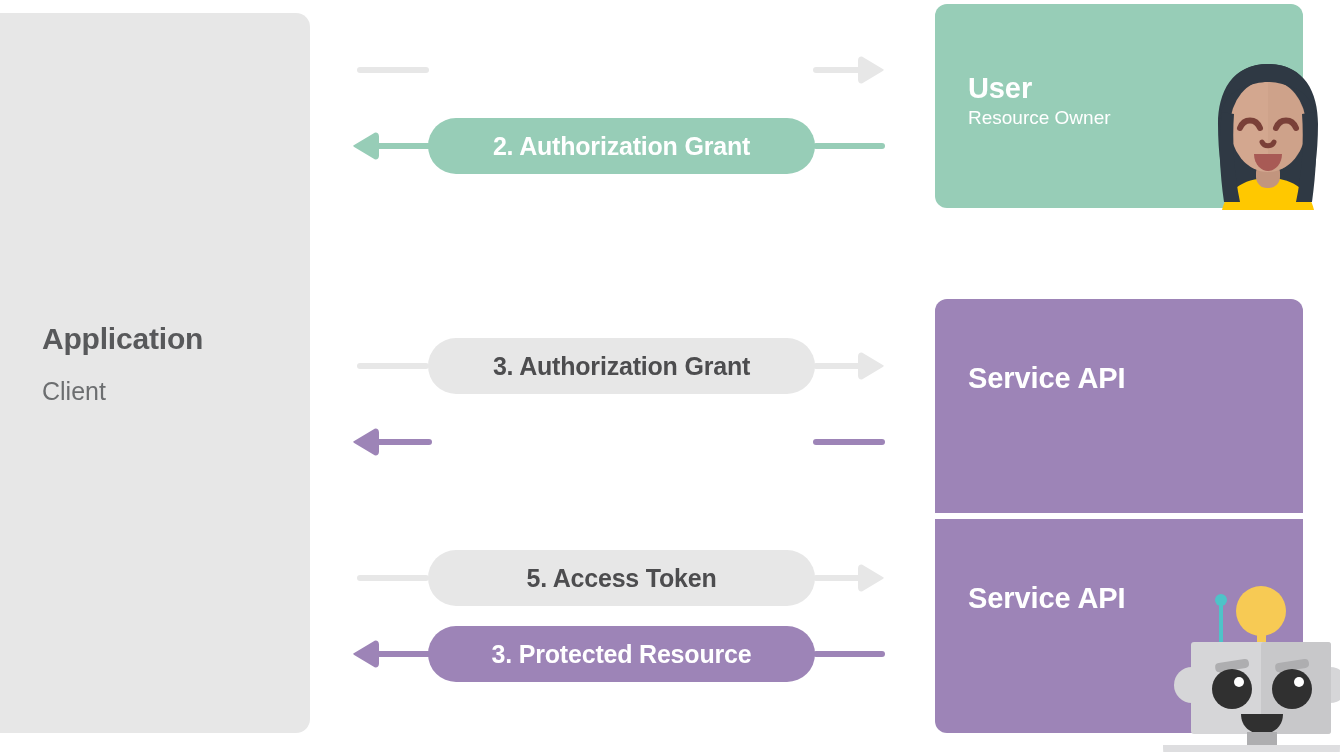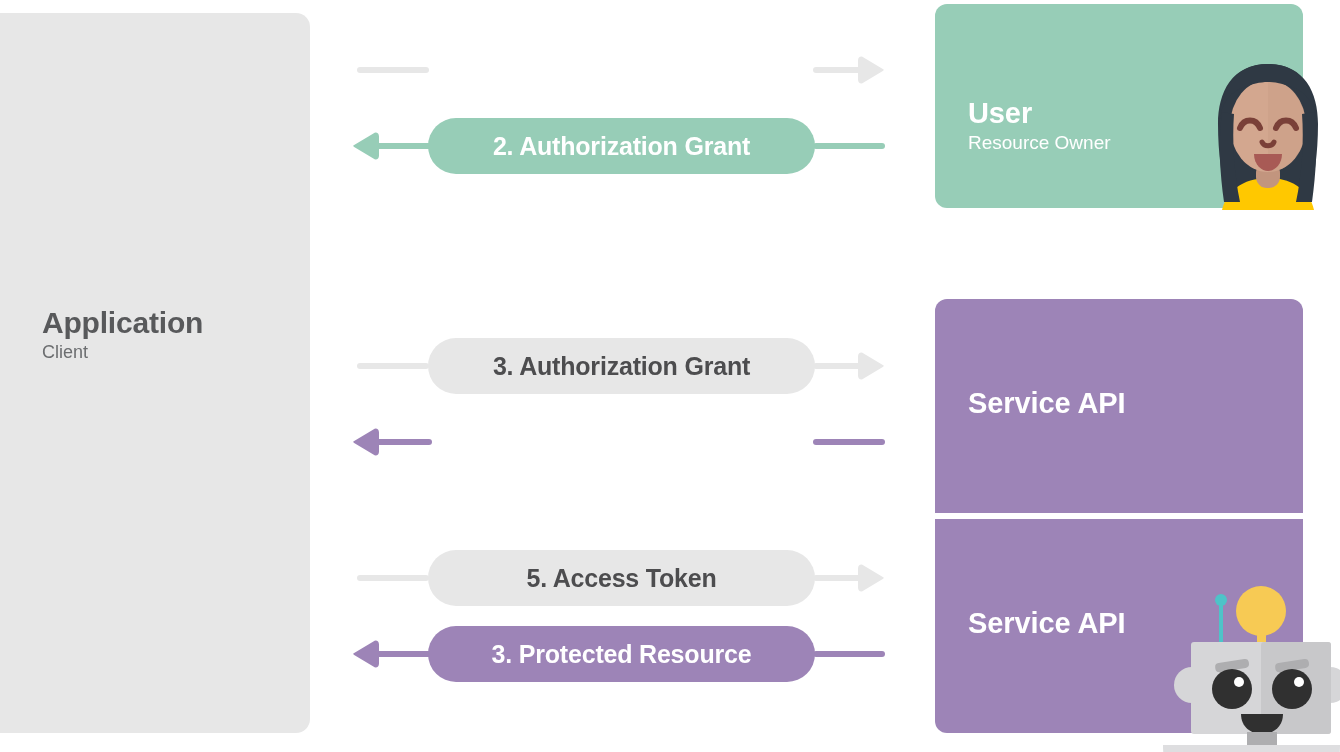--- a/index.html
+++ b/index.html
@@ -22,36 +22,36 @@
     left: 0;
     top: 13px;
     width: 310px;
     height: 720px;
     background: #e7e7e7;
     border-radius: 0 14px 14px 0;
   }
   .app-panel-text {
     position: absolute;
     left: 42px;
-    top: 292px;
+    top: 308px;
     width: 250px;
   }
   .app-title {
     font-size: 30px;
     font-weight: bold;
     color: #58595b;
     line-height: 1.18;
     letter-spacing: -0.2px;
   }
   .app-subtitle {
-    font-size: 18px;
+    font-size: 25px;
     font-weight: normal;
     color: #6c6e70;
     line-height: 1.2;
-    margin-top: 2px;
+    margin-top: 20px;
   }
 
   
   .entity {
     position: absolute;
     left: 935px;
     width: 368px;
     overflow: hidden;
   }
   .entity-user {
@@ -78,21 +78,20 @@
   }
   .entity-user .entity-text  { top: 68px; }
   .entity-auth .entity-text  { top: 63px; }
   .entity-resource .entity-text { top: 63px; }
   .entity-title {
     font-size: 29px;
     font-weight: bold;
     color: #ffffff;
     line-height: 1.15;
     letter-spacing: -0.1px;
-    margin-top: 25px;
   }
   .entity-subtitle {
     font-size: 19px;
     font-weight: normal;
     color: #ffffff;
     line-height: 1.2;
     margin-top: 2px;
   }
 
   

